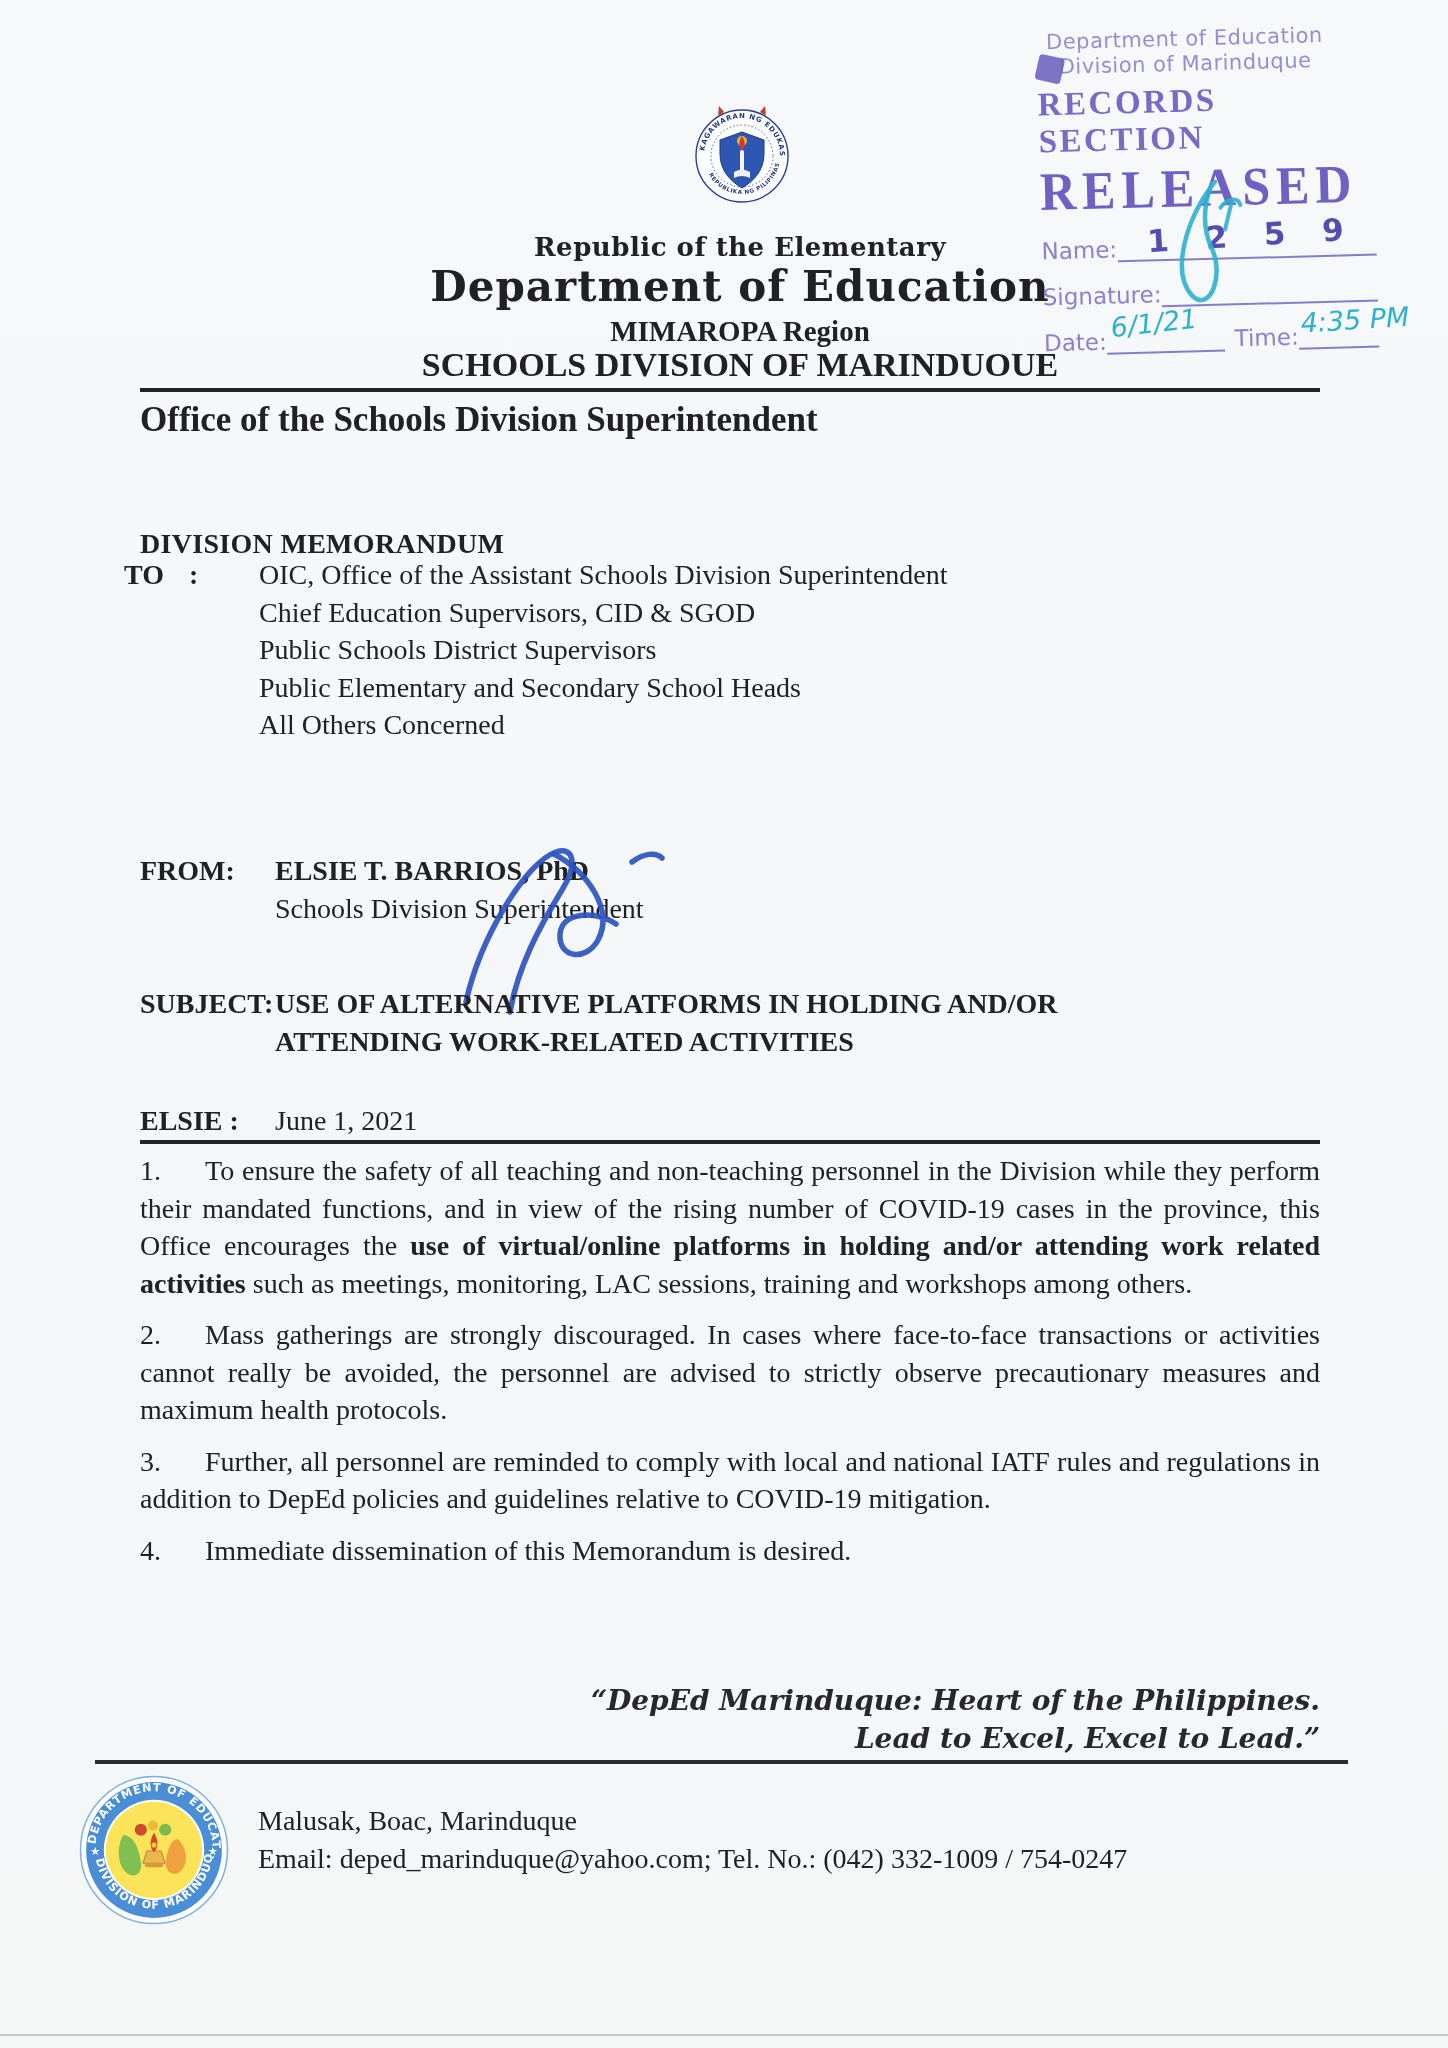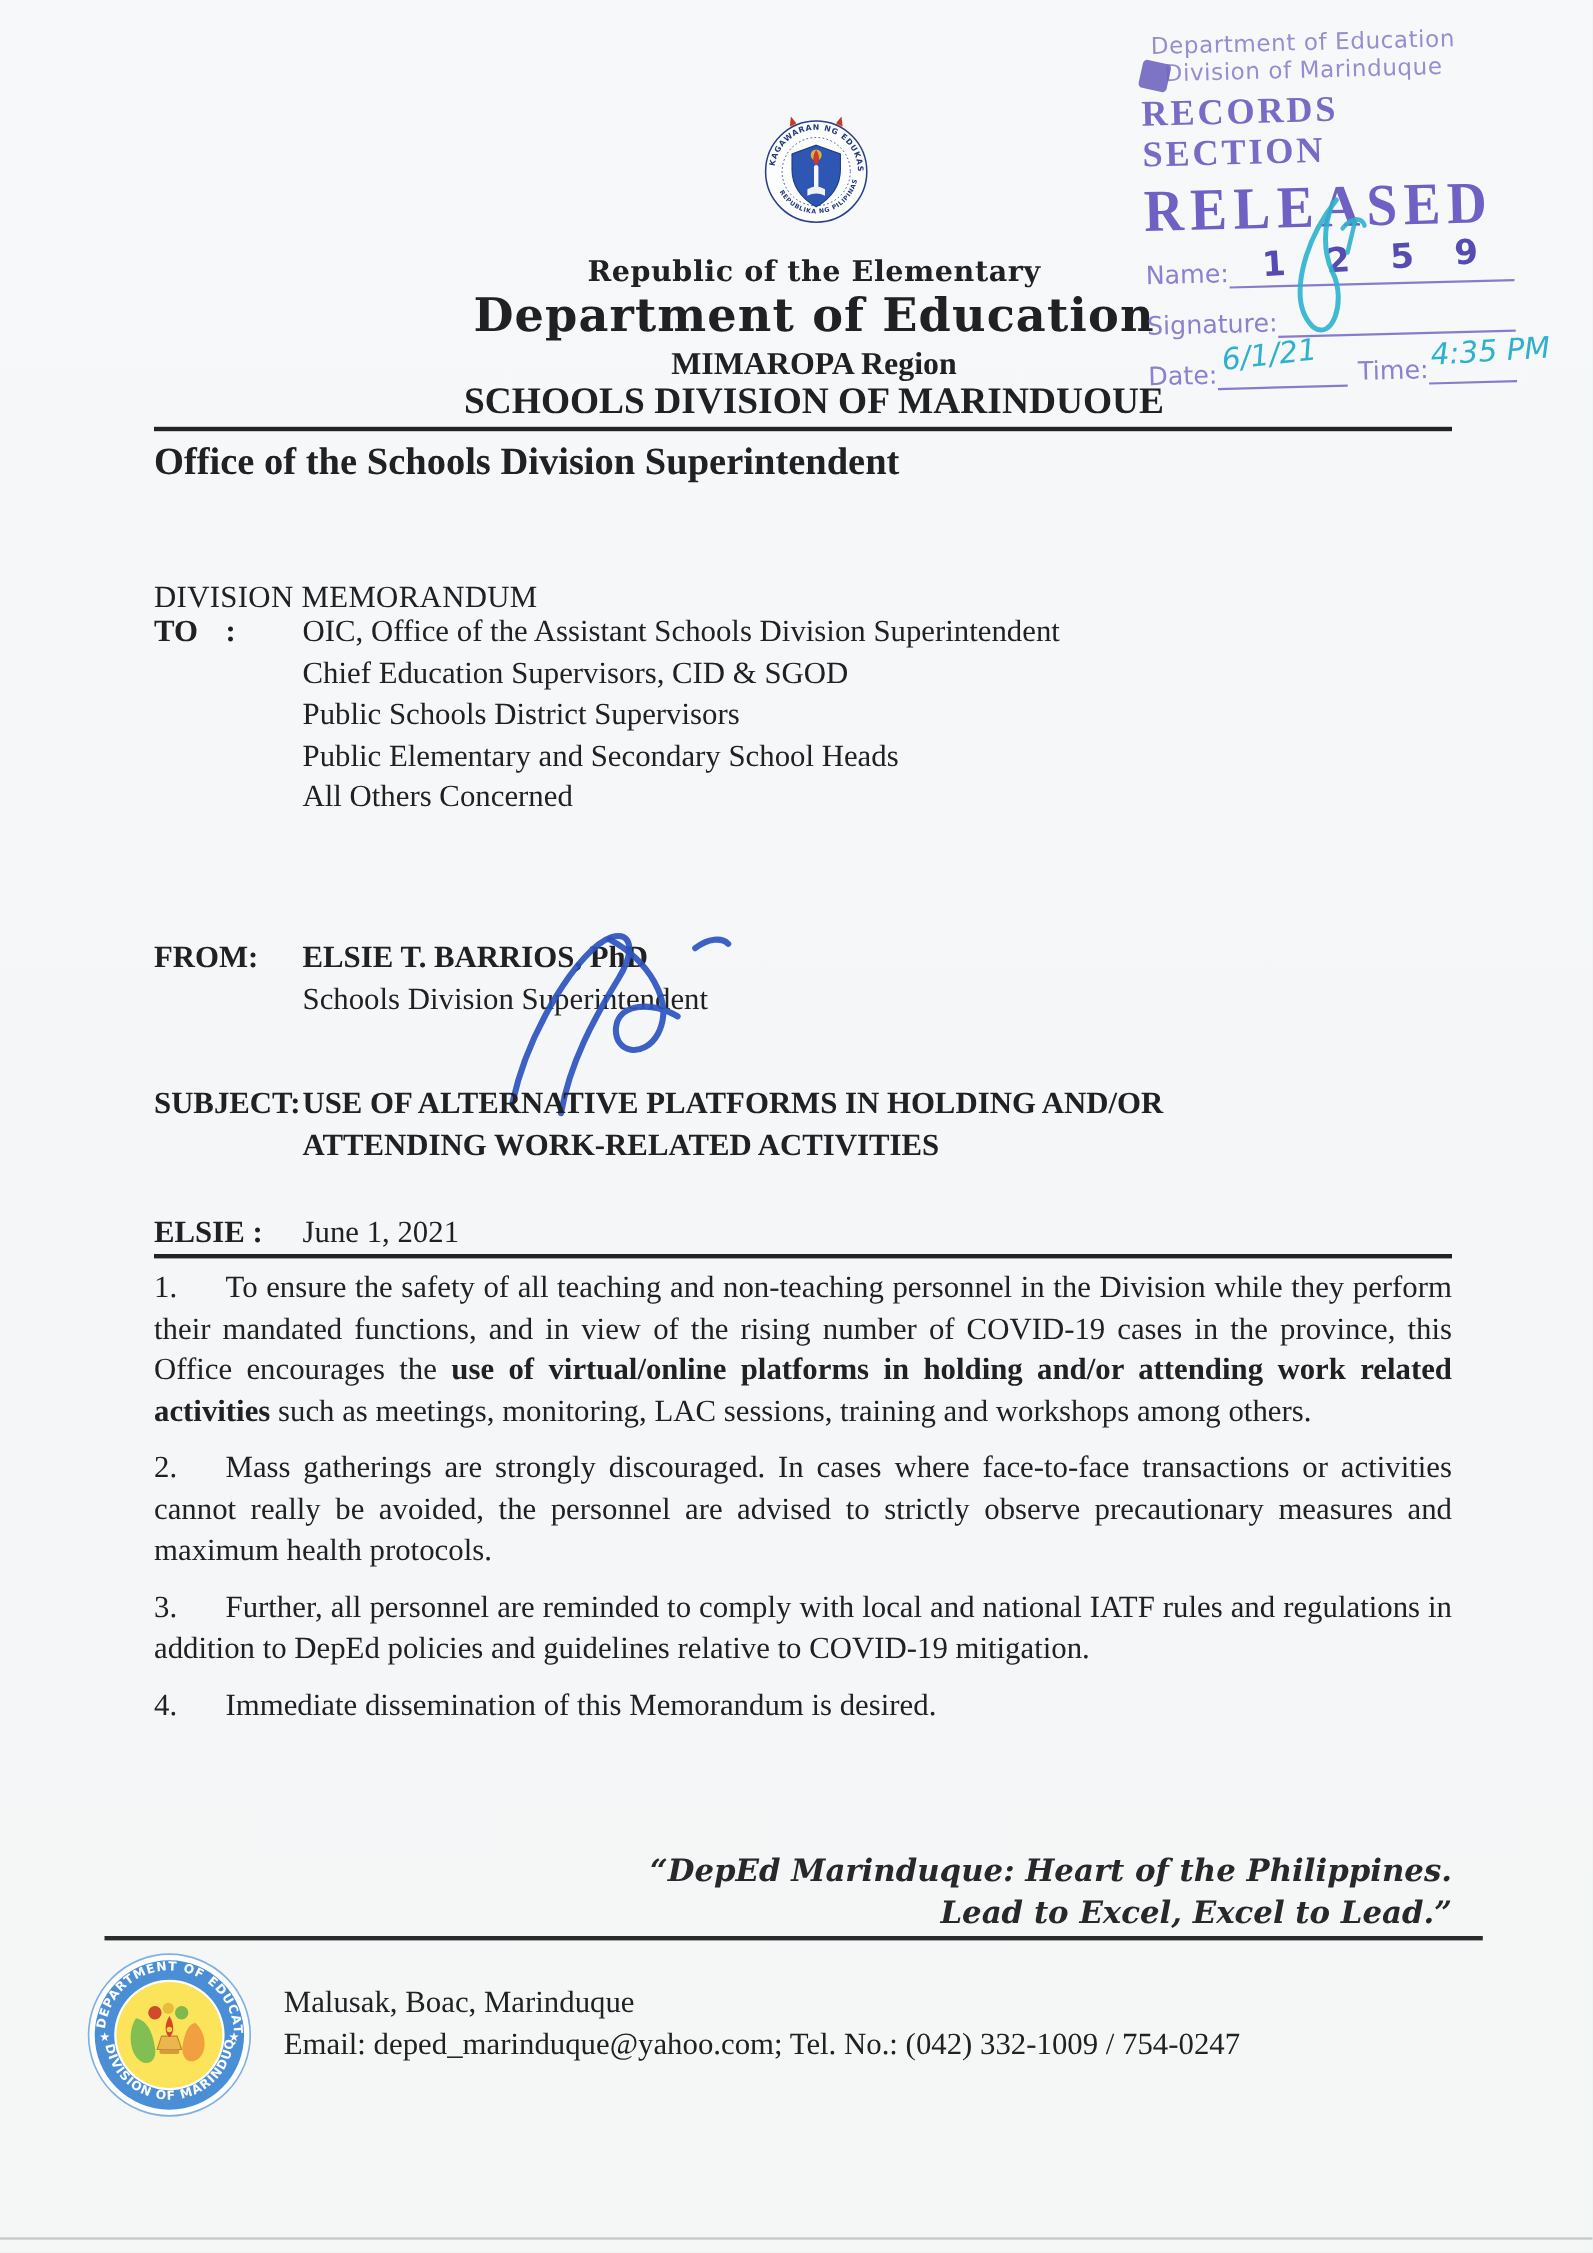--- a/index.html
+++ b/index.html
@@ -30,22 +30,22 @@
   .stamp-row { display:flex; align-items:flex-end; margin-top:16px; font-family:"DejaVu Sans", sans-serif; font-size:23px; color:#8b81cf; }
   .stamp-row .fill { flex:1; border-bottom:2px solid #867ccb; position:relative; height:30px; }
   .stamp-row .fill.short { flex:0 0 118px; }
   .name-value { position:absolute; left:30px; top:-12px; font-family:"DejaVu Sans", sans-serif; font-weight:700; font-size:31px; letter-spacing:13px; color:#554bb0; transform:rotate(-2deg); white-space:nowrap; }
   .ink-blot { position:absolute; left:0px; top:26px; width:26px; height:26px; background:#7065c0; opacity:0.9; border-radius:4px; transform:rotate(14deg); }
   .pen-date { position:absolute; left:4px; top:-16px; font-family:"DejaVu Sans", sans-serif; font-style:italic; font-size:27px; color:#2eb1cd; transform:rotate(-5deg); white-space:nowrap; }
   .pen-time { position:absolute; left:2px; top:-14px; font-family:"DejaVu Sans", sans-serif; font-style:italic; font-size:27px; color:#2eb1cd; transform:rotate(-2deg); white-space:nowrap; }
   .time-label { margin-left:10px; }
   .teal-scribble { position:absolute; left:100px; top:150px; }
   
-  .doc-title { position:absolute; left:140px; top:528px; font-weight:400; font-size:28px; letter-spacing:0.3px; }
-  .to-block { position:absolute; left:140px; top:556px; width:1180px; font-size:28px; line-height:37.5px; }
+  .doc-title { position:absolute; left:140px; top:528px; font-weight:700; font-size:28px; letter-spacing:0.3px; }
+  .to-block { position:absolute; left:124px; top:556px; width:1180px; font-size:28px; line-height:37.5px; }
   .to-label { position:absolute; left:0; top:0; font-weight:700; }
   .to-colon { position:absolute; left:65px; top:0; font-weight:700; }
   .to-list { margin-left:135px; }
   .from-block { position:absolute; left:140px; top:852px; width:1180px; font-size:28px; line-height:38px; }
   .from-label { position:absolute; left:0; top:0; font-weight:700; }
   .from-name { margin-left:135px; font-weight:700; }
   .from-title { margin-left:135px; }
   .subject-block { position:absolute; left:140px; top:985px; width:1180px; font-size:28px; line-height:38px; }
   .subject-label { position:absolute; left:0; top:0; font-weight:700; }
   .subject-lines { margin-left:135px; font-weight:700; }

